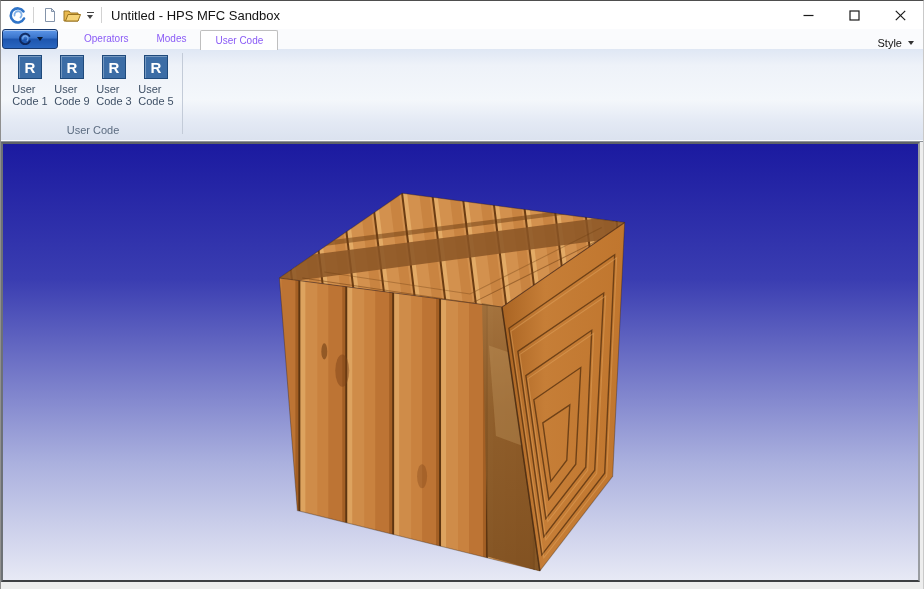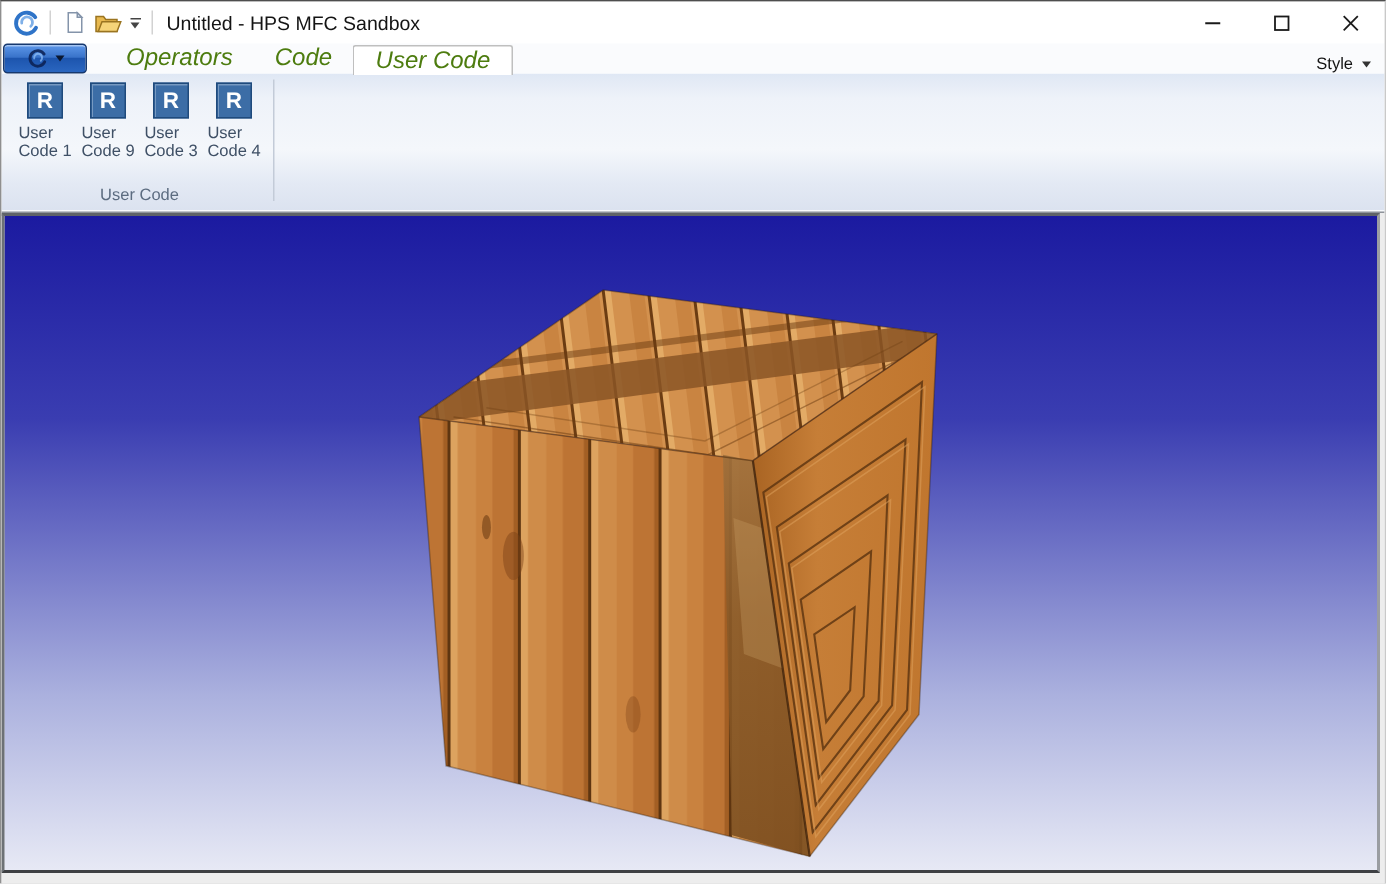--- a/index.html
+++ b/index.html
@@ -22,21 +22,21 @@
   .win-btn{width:46px;height:100%;display:flex;align-items:center;justify-content:center;}
   
   .tabrow{height:20px;background:#fafbfd;display:flex;align-items:flex-end;padding-left:1px;position:relative;z-index:2;}
   .app-button{
     width:56px;height:20px;margin-right:12px;border-radius:3px;border:1px solid #16386e;
     background:linear-gradient(180deg,#5d97e9 0%,#3973ca 45%,#1d55ae 50%,#2a66c0 100%);
     box-shadow:inset 0 1px 0 rgba(255,255,255,.45);
     display:flex;align-items:center;justify-content:center;gap:5px;
   }
   .app-button .tri{width:0;height:0;border-left:3.5px solid transparent;border-right:3.5px solid transparent;border-top:4px solid #0b1830;}
-  .tab{padding:0 14px;height:20px;line-height:19px;font-size:16px;color:#4d7c0f;font-style:italic;}
+  .tab{padding:0 14px;height:20px;line-height:19px;font-size:10px;color:#8b5cf6;}
   .tab.active{
     background:#fff;border:1px solid #bfbfbf;border-bottom:none;border-radius:2px 2px 0 0;
     height:20px;margin-bottom:-1px;line-height:19px;z-index:3;
   }
   .style-btn{margin-left:auto;margin-right:9px;display:flex;align-items:center;gap:6px;font-size:11px;color:#141414;}
   .style-btn .tri{width:0;height:0;border-left:3.5px solid transparent;border-right:3.5px solid transparent;border-top:4px solid #333;}
   
   .ribbon{
     height:93px;position:relative;
     background:linear-gradient(180deg,#dfe7f4 0%,#eef2f9 18%,#f4f7fb 55%,#e3e9f4 80%,#dbe2ef 100%);
@@ -118,21 +118,21 @@
 
   <div class="tabrow">
     <div class="app-button">
       <svg width="14" height="14" viewBox="0 0 19 19">
         <path d="M15.5 5.5 A7 7 0 1 0 16 12.5" fill="none" stroke="rgba(10,30,80,0.85)" stroke-width="2.6" stroke-linecap="round"></path>
         <path d="M6.5 9.5 A3.6 3.6 0 1 1 12.5 11.5" fill="none" stroke="rgba(160,205,255,0.6)" stroke-width="1.8" stroke-linecap="round"></path>
       </svg>
       <span class="tri"></span>
     </div>
     <div class="tab">Operators</div>
-    <div class="tab">Code</div>
+    <div class="tab">Modes</div>
     <div class="tab active">User Code</div>
     <div class="style-btn">
       <span>Style</span>
       <span class="tri"></span>
     </div>
   </div>
 
   <div class="ribbon">
     <div class="rgroup">
       <div class="rbuttons">
@@ -154,21 +154,21 @@
           <div class="ricon">R</div>
           <div class="rlabel">
             <div>User</div>
               <div>Code 3</div>
           </div>
         </div>
         <div class="rbtn">
           <div class="ricon">R</div>
           <div class="rlabel">
             <div>User</div>
-              <div>Code 4</div>
+              <div>Code 5</div>
           </div>
         </div>
       </div>
       <div class="rgroup-label">User Code</div>
       <div class="rgroup-sep"></div>
     </div>
   </div>
 
   <div class="client">
     <div class="viewport">

